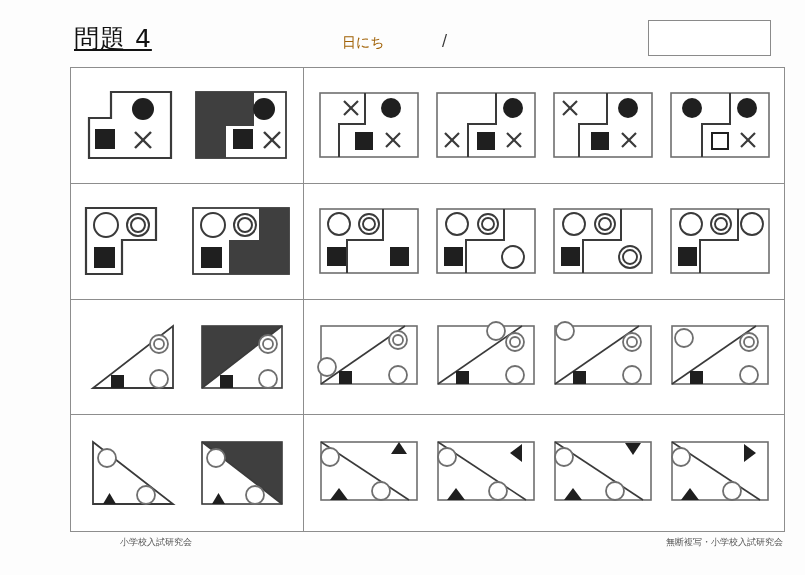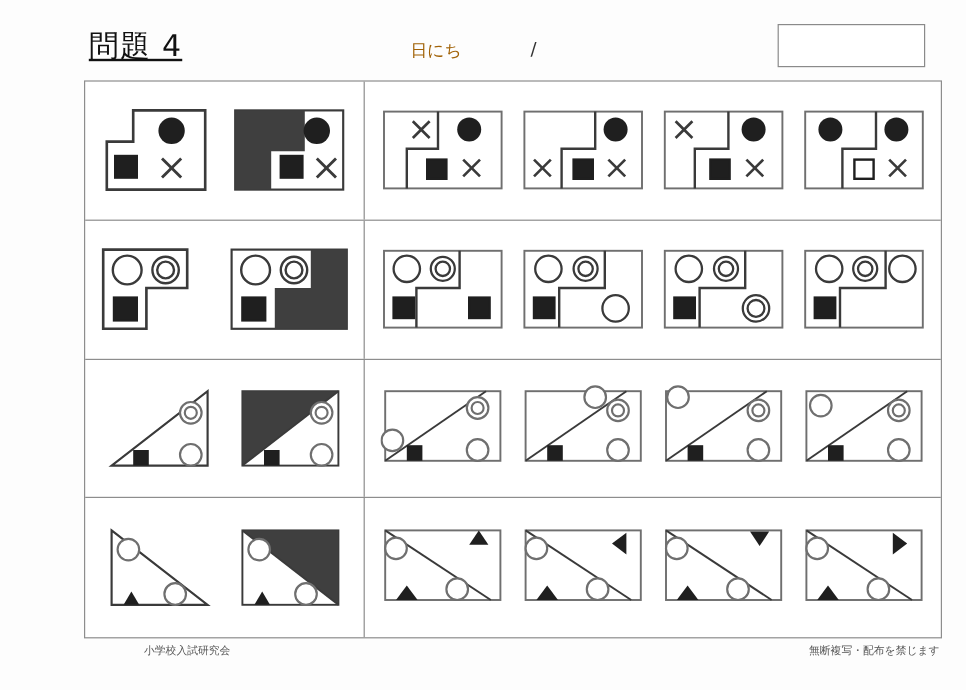--- a/index.html
+++ b/index.html
@@ -407,16 +407,16 @@
           <circle cx="64" cy="55" r="9" fill="#fff" stroke="#6f6f6f" stroke-width="1.8"></circle>
         </svg>
 
       </div>
     </div>
 
   </div>
 
   <div class="footer">
     <div class="footer-left">小学校入試研究会</div>
-    <div class="footer-right">無断複写・配布を禁じます</div>
+    <div class="footer-right">無断複写・小学校入試研究会</div>
   </div>
 
 </div>
 
 </body></html>

